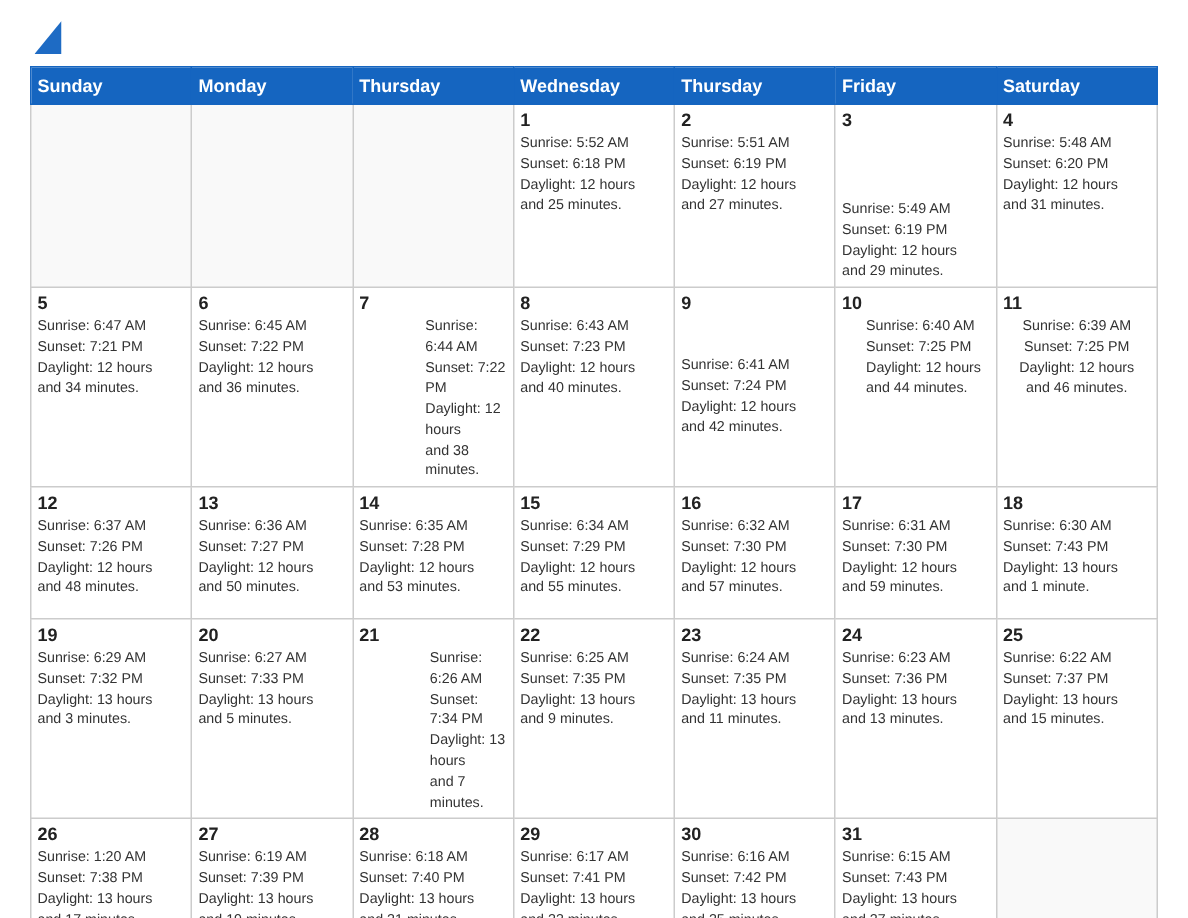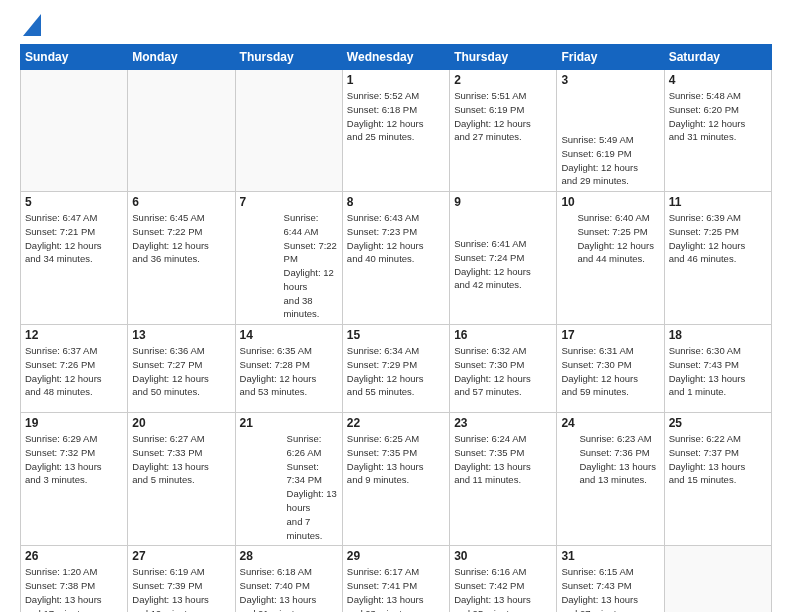--- a/index.html
+++ b/index.html
@@ -196,21 +196,21 @@
           </td>
           <td>
             <span class="day-num">10</span>
             <div class="day-info" style="white-space: pre-line; margin-left: 16px;">Sunrise: 6:40 AM
 Sunset: 7:25 PM
 Daylight: 12 hours
 and 44 minutes.</div>
           </td>
           <td>
             <span class="day-num">11</span>
-            <div class="day-info" style="white-space: pre-line;">Sunrise: 6:39 AM
+            <div class="day-info" style="white-space: pre-line; text-align: center;">Sunrise: 6:39 AM
 Sunset: 7:25 PM
 Daylight: 12 hours
 and 46 minutes.</div>
           </td>
         </tr>
         <tr>
           <td>
             <span class="day-num">12</span>
             <div class="day-info" style="white-space: pre-line;">Sunrise: 6:37 AM
 Sunset: 7:26 PM
@@ -291,21 +291,21 @@
           </td>
           <td>
             <span class="day-num">23</span>
             <div class="day-info" style="white-space: pre-line;">Sunrise: 6:24 AM
 Sunset: 7:35 PM
 Daylight: 13 hours
 and 11 minutes.</div>
           </td>
           <td>
             <span class="day-num">24</span>
-            <div class="day-info" style="white-space: pre-line; margin-left: 18px;">Sunrise: 6:23 AM
+            <div class="day-info" style="white-space: pre-line;">Sunrise: 6:23 AM
 Sunset: 7:36 PM
 Daylight: 13 hours
 and 13 minutes.</div>
           </td>
           <td>
             <span class="day-num">25</span>
             <div class="day-info" style="white-space: pre-line;">Sunrise: 6:22 AM
 Sunset: 7:37 PM
 Daylight: 13 hours
 and 15 minutes.</div>

